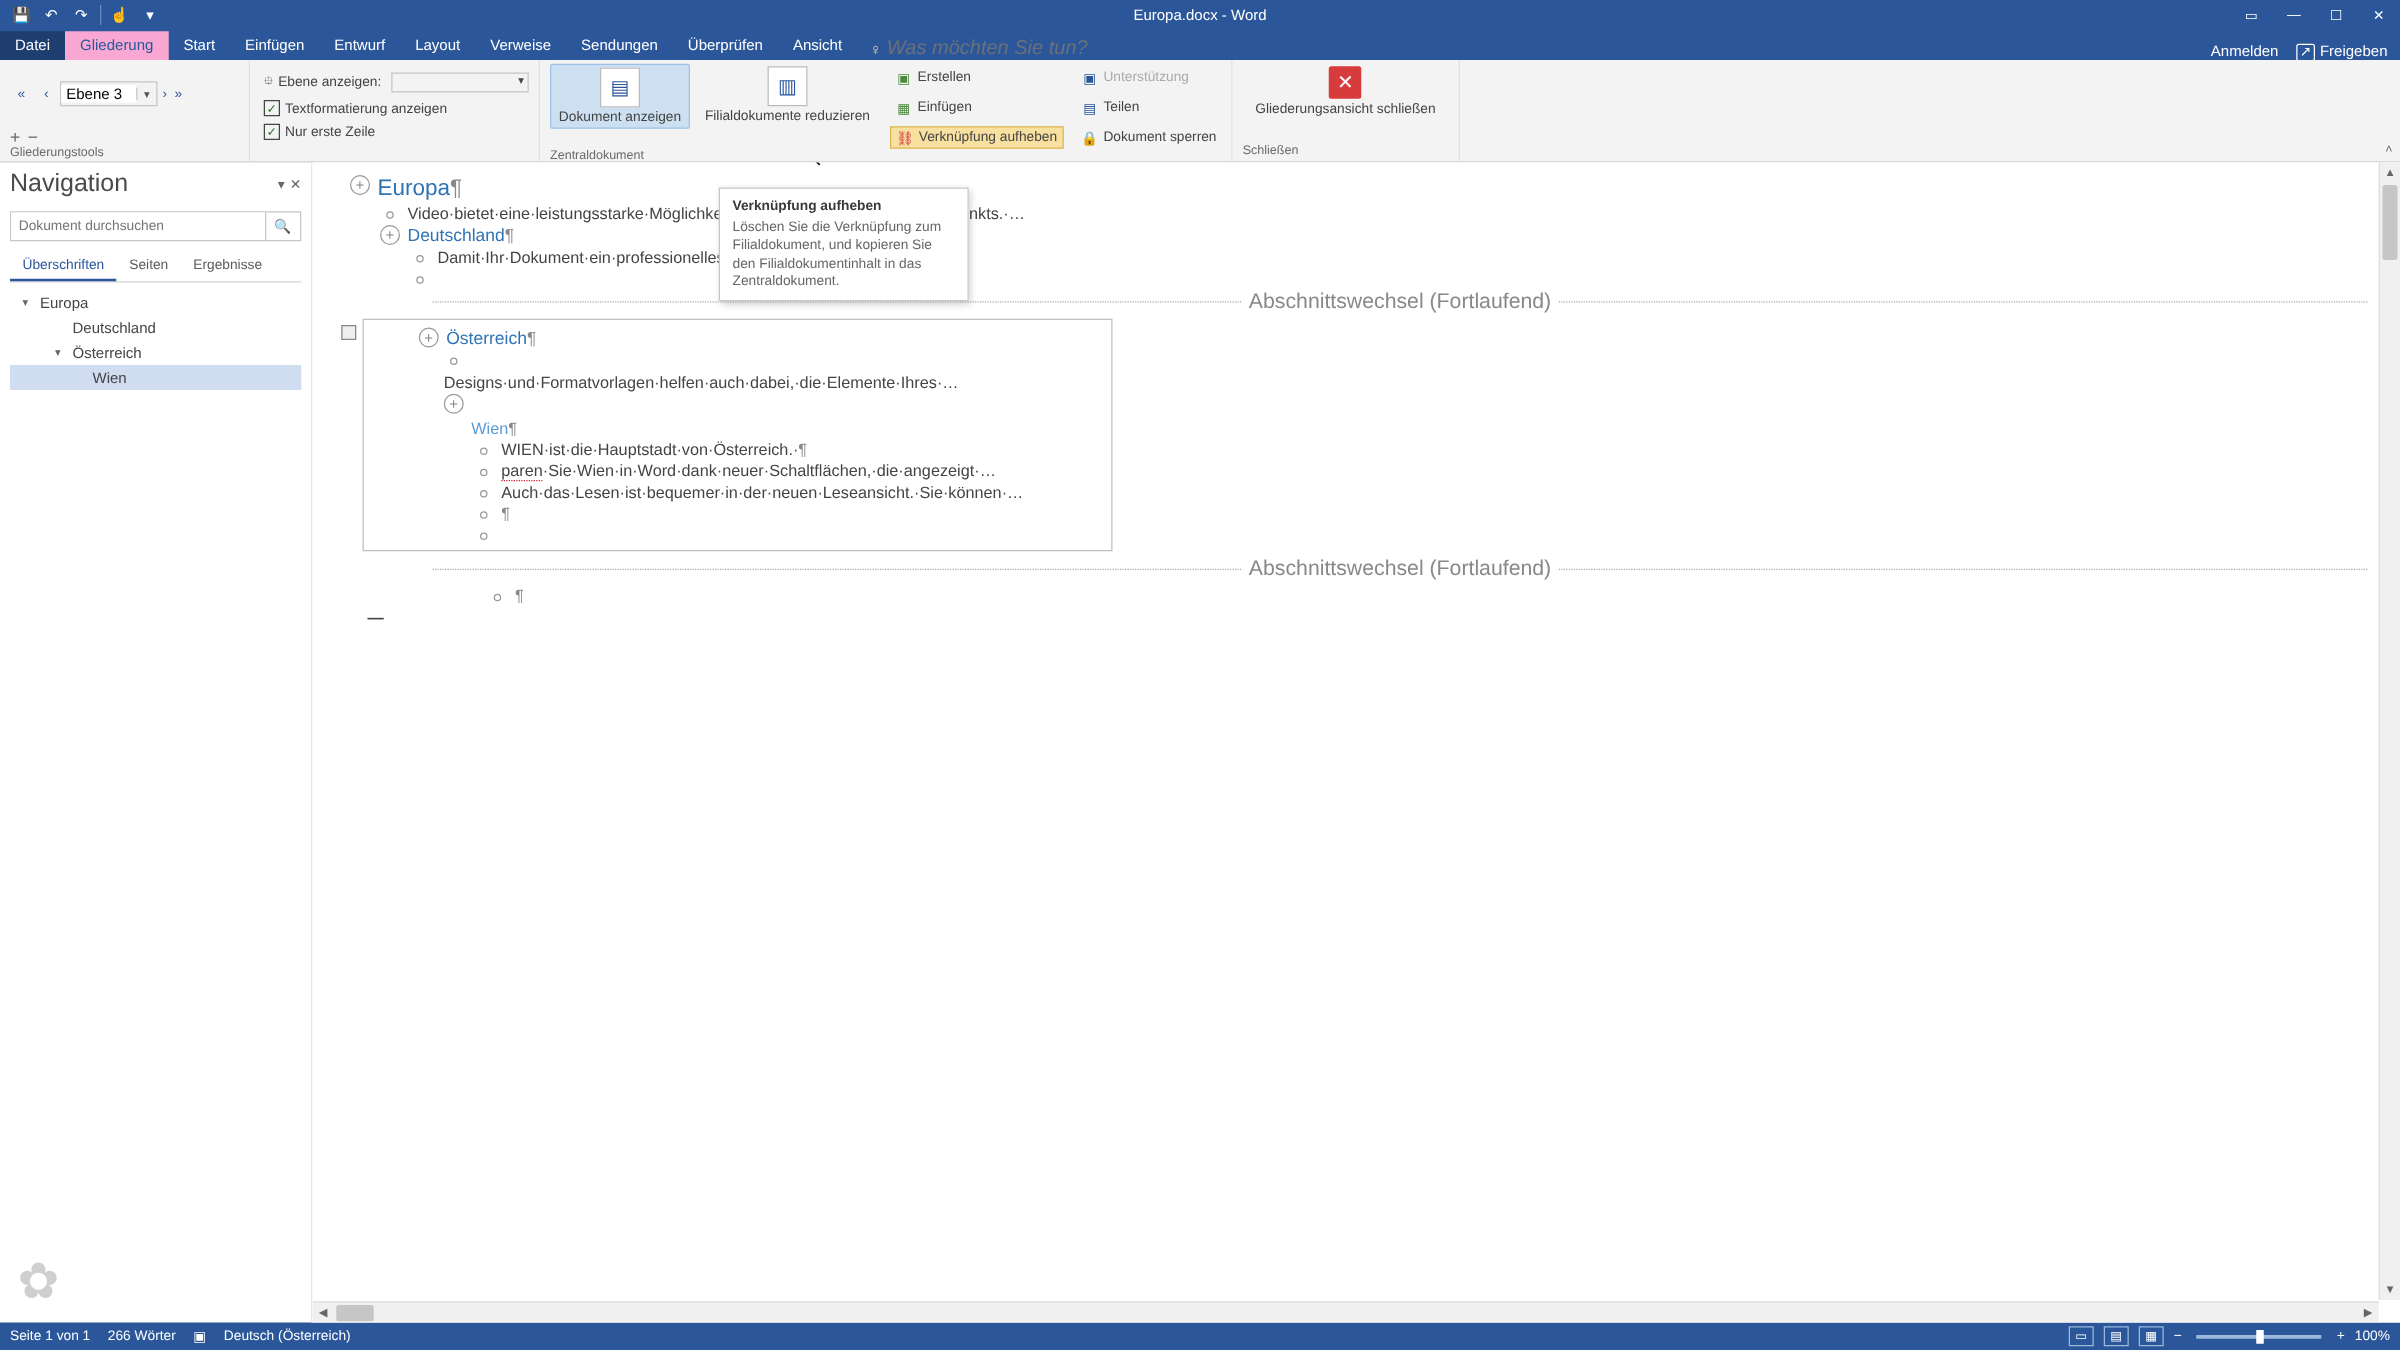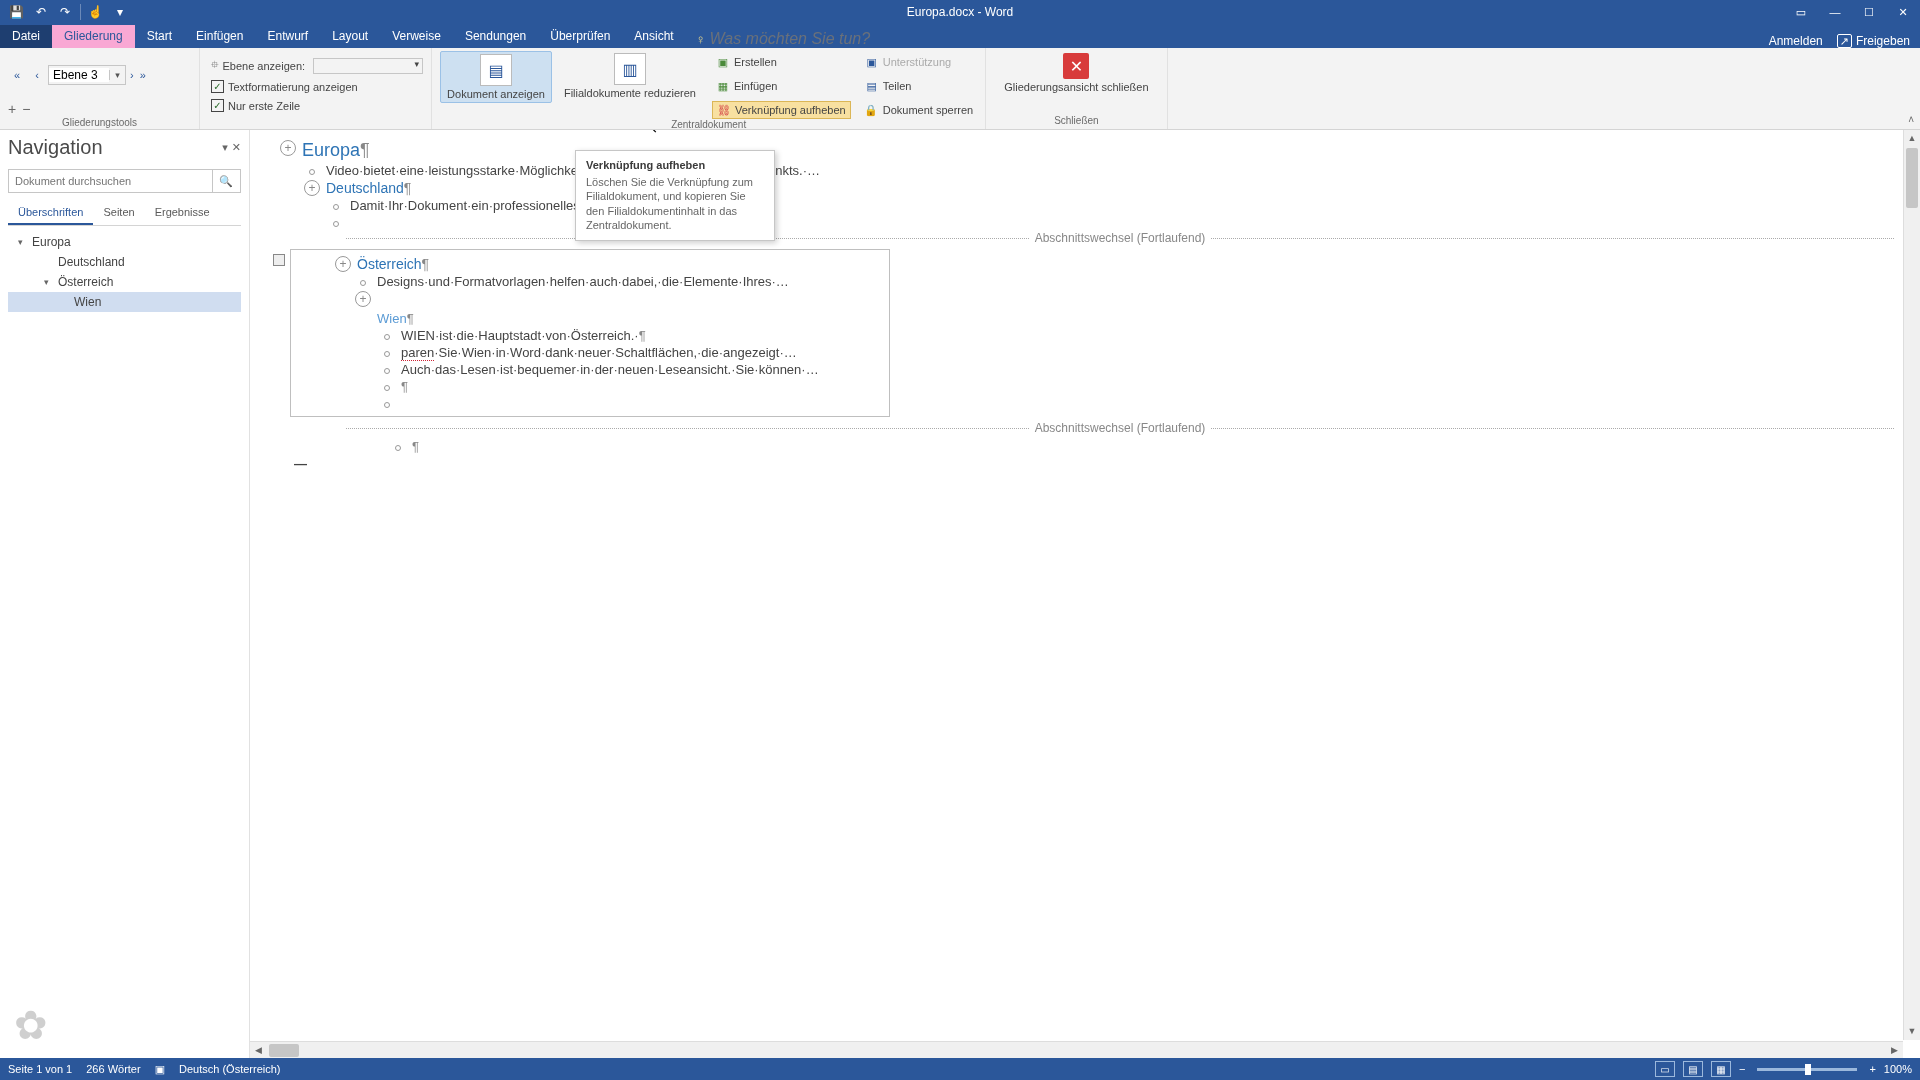--- a/index.html
+++ b/index.html
@@ -21,21 +21,21 @@
 .tab.active { background: #f9a8d4; color: #2b579a; }
 .tellme { display: flex; align-items: center; margin-left: 10px; opacity: .85; }
 .tellme .bulb { color: #ffe58a; margin-right: 4px; font-size: 13px; }
 .tellme input { background: transparent; border: none; color: #d5e2f2; font-size: 16px; width: 180px; font-style: italic; outline: none; }
 .tabs-right { margin-left: auto; display: flex; gap: 14px; padding-right: 10px; align-items: center; color: #fff; font-size: 12px; }
 .share-btn::before { content: "↗"; margin-right: 4px; font-size: 11px; border:1px solid #fff; border-radius:2px; padding:0 2px;}
 
 
 .ribbon { height: 82px; background: #f3f3f3; border-bottom: 1px solid #d4d4d4; display: flex; position: relative; }
 .grp { border-right: 1px solid #e1e1e1; padding: 3px 8px 0; display: flex; flex-direction: column; justify-content: space-between; }
-.grp-label { text-align: center; font-size: 10px; color: #6a6a6a; padding-bottom: 3px; }
+.grp-label { font-size: 10px; color: #6a6a6a; padding-bottom: 3px; }
 .grp-body { flex: 1; display: flex; align-items: flex-start; gap: 6px; }
 
 .nav-arrows { display:flex; align-items:center; gap:2px; padding-top:14px;}
 .nav-arrows .ab { width:18px; height:18px; display:flex; align-items:center;justify-content:center; color:#2b579a; }
 .lvl-sel { display:flex; align-items:center; border:1px solid #c6c6c6; height:20px; margin-top:14px;}
 .lvl-sel input{ border:none; width:60px; padding:0 4px; font-size:12px; }
 .lvl-sel .dd{ width:16px; text-align:center; border-left:1px solid #c6c6c6; font-size:9px; color:#555;}
 .arrow-rt{ margin:14px 2px 0; color:#2b579a;}
 
 .tools-col{ display:flex; flex-direction:column; gap:6px; padding-top:6px; padding-left:4px;}
@@ -91,21 +91,21 @@
 .doc-inner{ padding:8px 20px 0 30px;}
 .ol{ display:flex; align-items:flex-start; gap:6px; margin:2px 0; font-size:13px;}
 .ol .h{ width:16px; height:16px; border:1px solid #999; border-radius:50%; display:flex;align-items:center;justify-content:center; font-size:12px; color:#888; flex-shrink:0;}
 .ol .dot{ width:6px;height:6px; border:1px solid #999; border-radius:50%; margin:6px 5px 0 5px; flex-shrink:0;}
 .ol .txt{ white-space:nowrap;}
 .ol.l1{ margin-left:0;} .ol.l2{ margin-left:24px;} .ol.l3{ margin-left:48px;} .ol.l4{ margin-left:72px;}
 .hd-blue{ color:#2e74b5; font-size:18px;}
 .hd-blue2{ color:#2e74b5; font-size:14px;}
 .hd-blue3{ color:#5b9bd5; font-size:13px;margin-top:20px;}
 .pil{ color:#888;}
-.section-brk{ color:#888; font-size:12px; margin:4px 0 4px 60px; display:flex; align-items:center;}
+.section-brk{ color:#888; font-size:17px; margin:4px 0 4px 60px; display:flex; align-items:center;}
 .section-brk::before,.section-brk::after{ content:""; flex:1; border-top:1px dotted #aaa; margin:0 6px;}
 .sub-box{ border:1px solid #bfbfbf; margin:4px 0 2px 10px; padding:4px 4px 6px 4px; position:relative; width:600px;}
 .sub-box .anchor{ position:absolute; left:-18px; top:4px; width:12px; height:12px; border:1px solid #888; background:#eee;}
 .udash{ border-bottom:1px dotted #c23; }
 .doc-cursor{ position:absolute; pointer-events:none; font-size:16px; color:#000;}
 
 .vscroll{ position:absolute; right:0; top:0; bottom:18px; width:17px; background:#f0f0f0; border-left:1px solid #ddd;}
 .vscroll .vup,.vscroll .vdn{ height:17px; text-align:center; font-size:9px; color:#666; line-height:17px;}
 .vscroll .vthumb{ margin:1px 2px; height:60px; background:#c6c6c6; border-radius:2px;}
 .hscroll{ position:absolute; left:0; right:17px; bottom:0; height:17px; background:#f0f0f0; border-top:1px solid #ddd; display:flex;}
@@ -330,21 +330,21 @@
       <div class="section-brk">
           <span>Abschnittswechsel (Fortlaufend)</span>
         </div>
 
       <div class="sub-box">
         <div class="anchor"></div>
         <div class="ol l2" style="margin-left:40px;">
             <span class="h">+</span>
             <span class="txt hd-blue2"><span>Österreich</span><span class="pil">¶</span></span>
           </div>
-        <div class="ol l3" style="margin-left:60px;">
+        <div class="ol l3" style="margin-left:60px;flex-direction:column;">
             <span class="dot"></span>
             <span class="txt">Designs·und·Formatvorlagen·helfen·auch·dabei,·die·Elemente·Ihres·…</span>
           </div>
         <div class="ol l3" style="margin-left:60px;">
             <span class="h">+</span>
             <span class="txt hd-blue3"><span>Wien</span><span class="pil">¶</span></span>
           </div>
         <div class="ol l4" style="margin-left:84px;">
             <span class="dot"></span>
             <span class="txt"><span>WIEN·ist·die·Hauptstadt·von·Österreich.·</span><span class="pil">¶</span></span>

